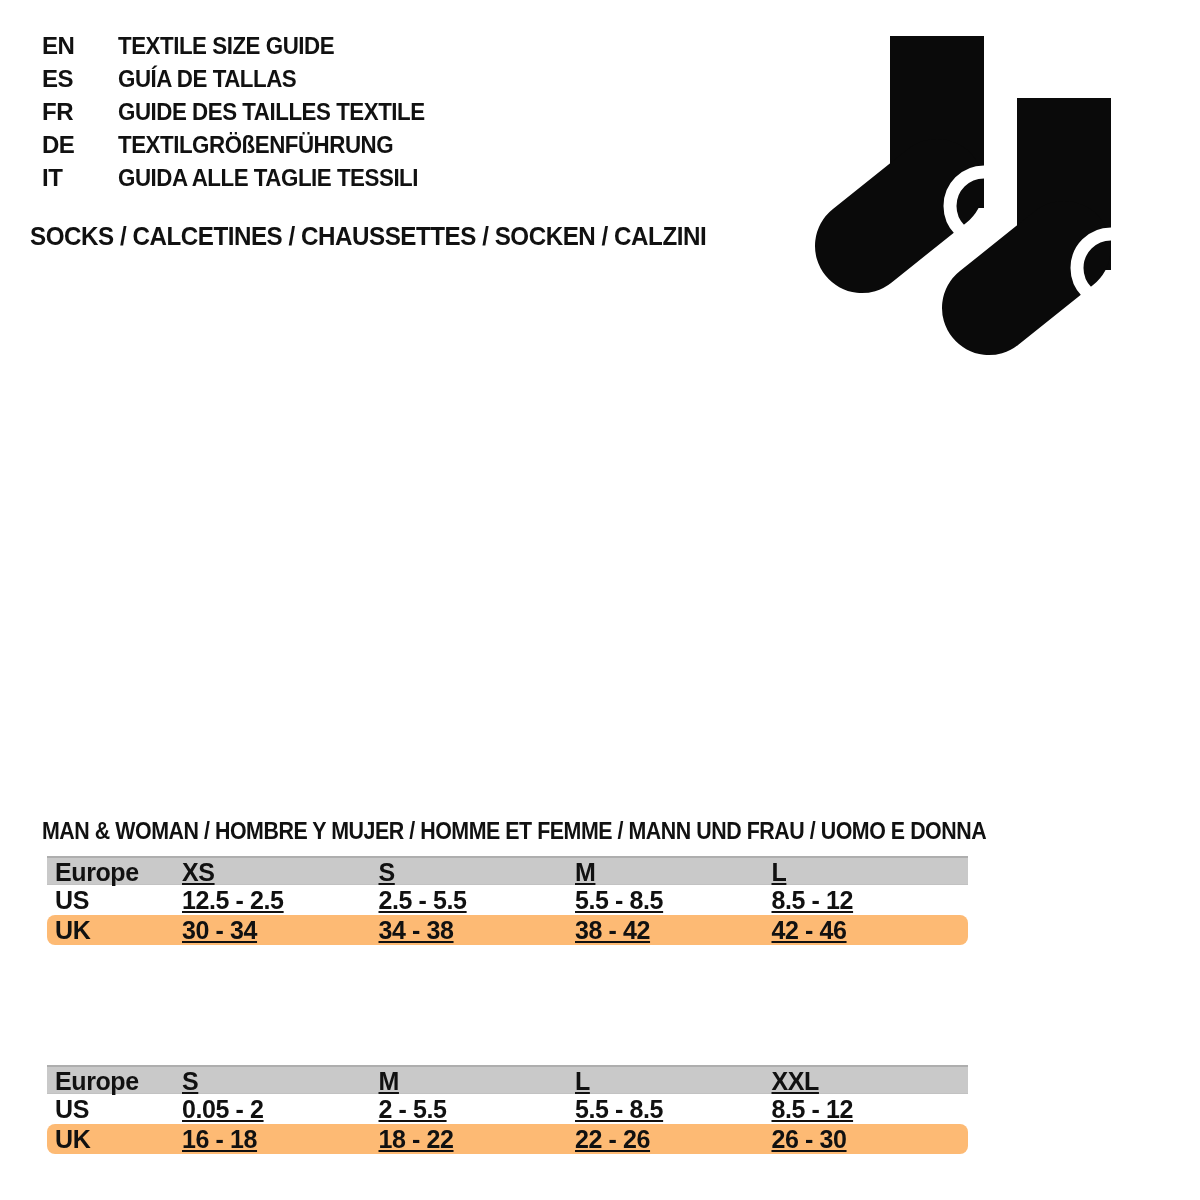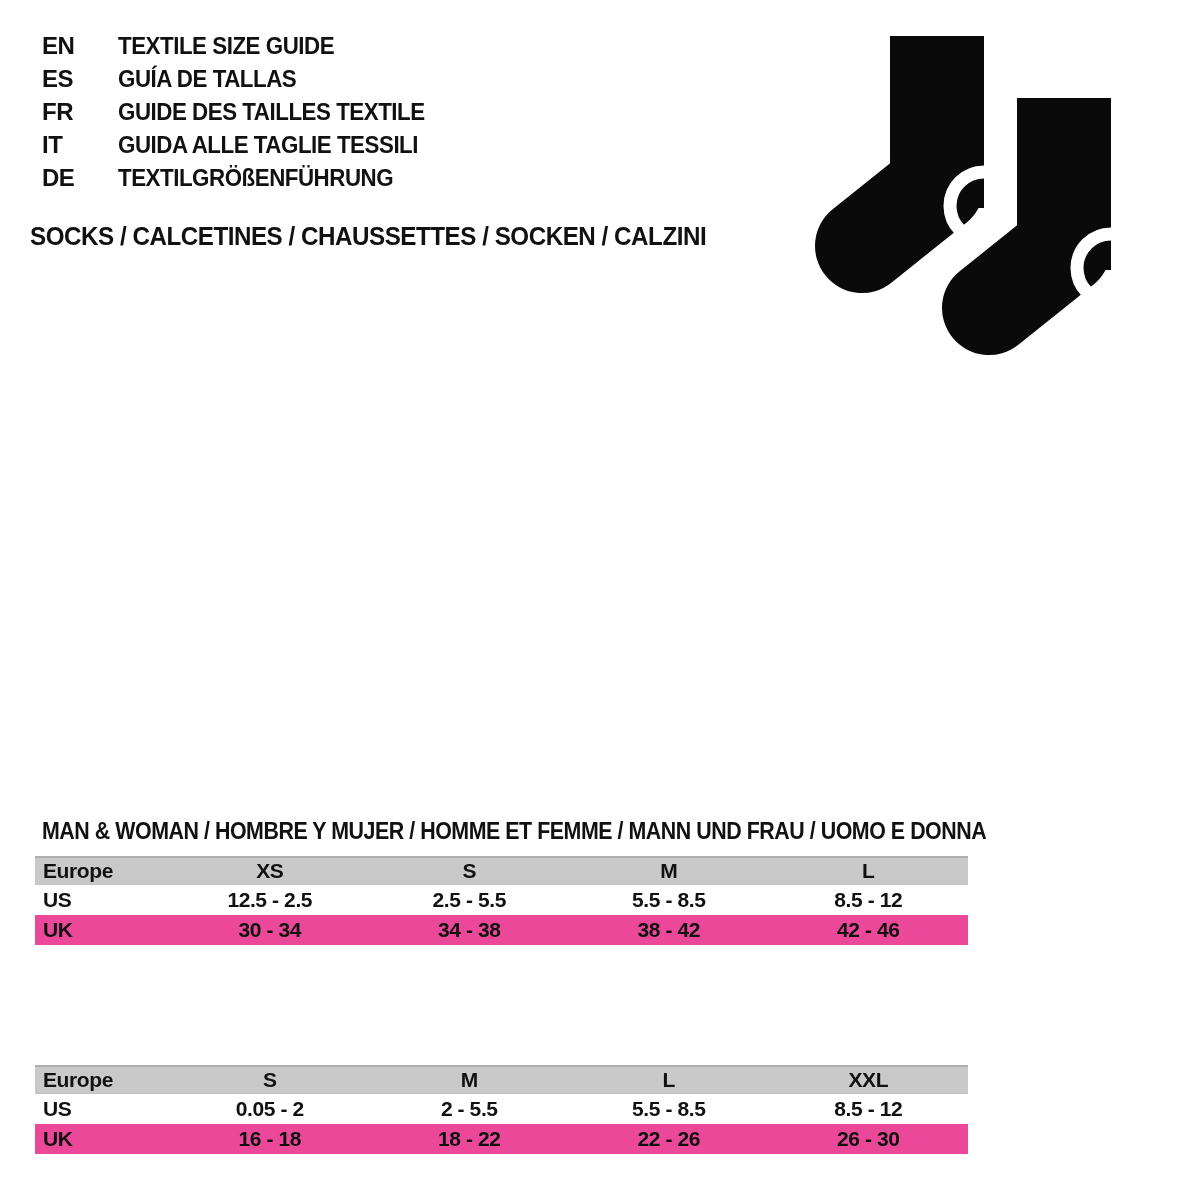--- a/index.html
+++ b/index.html
@@ -35,53 +35,53 @@
   .t1-title { top:818px; }
   .t2-title { top:1029px; }
 
   .tbl { position:absolute; left:35px; width:933px; }
   .t1 { top:856px; }
   .t2 { top:1065px; }
 
   .trow {
     display:grid; grid-template-columns:135px 1fr 1fr 1fr 1fr;
     align-items:center;
-    font-size:21px; font-weight:700; letter-spacing:-0.4px;
+    font-size:25px; font-weight:700; letter-spacing:-0.4px;margin-left:12px;
   }
   .thead {
     background:#c9c9c9;
     border-top:2px solid #aeaeae;
     border-bottom:1px solid #c2c2c2;
     height:26px;
   }
   .tdata { height:30px; }
-  .zebra { background:#ec4899; }
+  .zebra { background:#fdba74;border-radius:8px; }
   .cell-label { padding-left:8px; text-align:left; }
-  .cell-val { text-align:center; }
+  .cell-val { text-align:left;text-decoration:underline; }
 </style>
 </head>
 <body>
 
 <div class="canvas">
 
   <div class="lang-list">
     <div class="lang-row">
       <span class="lang-code">EN</span><span class="cx">TEXTILE SIZE GUIDE</span>
     </div>
     <div class="lang-row">
       <span class="lang-code">ES</span><span class="cx">GUÍA DE TALLAS</span>
     </div>
     <div class="lang-row">
       <span class="lang-code">FR</span><span class="cx">GUIDE DES TAILLES TEXTILE</span>
     </div>
     <div class="lang-row">
-      <span class="lang-code">IT</span><span class="cx">GUIDA ALLE TAGLIE TESSILI</span>
+      <span class="lang-code">DE</span><span class="cx">TEXTILGRÖßENFÜHRUNG</span>
     </div>
     <div class="lang-row">
-      <span class="lang-code">DE</span><span class="cx">TEXTILGRÖßENFÜHRUNG</span>
+      <span class="lang-code">IT</span><span class="cx">GUIDA ALLE TAGLIE TESSILI</span>
     </div>
   </div>
 
   <div class="product-line">
     <span class="cx">SOCKS / CALCETINES / CHAUSSETTES / SOCKEN / CALZINI</span>
   </div>
 
   <div class="socks-icon-box">
     <svg width="330" height="320" viewBox="0 0 330 320" xmlns="http://www.w3.org/2000/svg">
 

